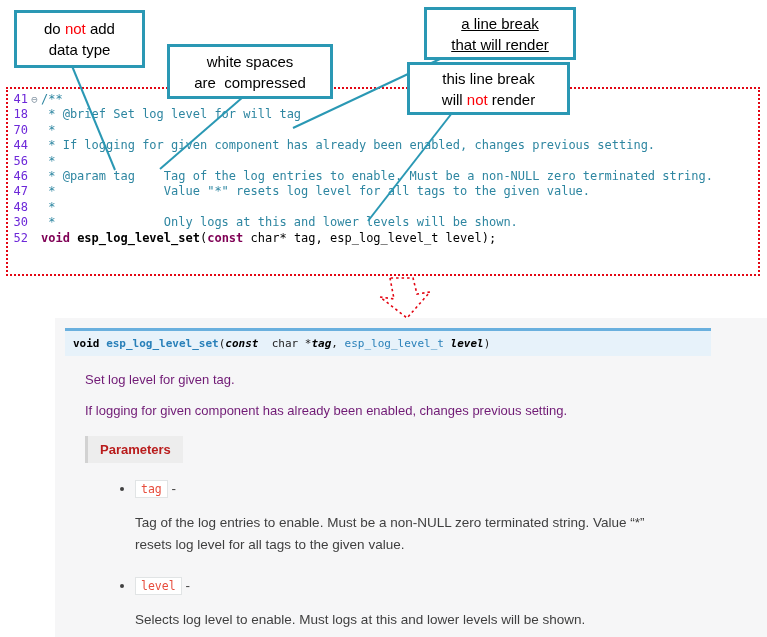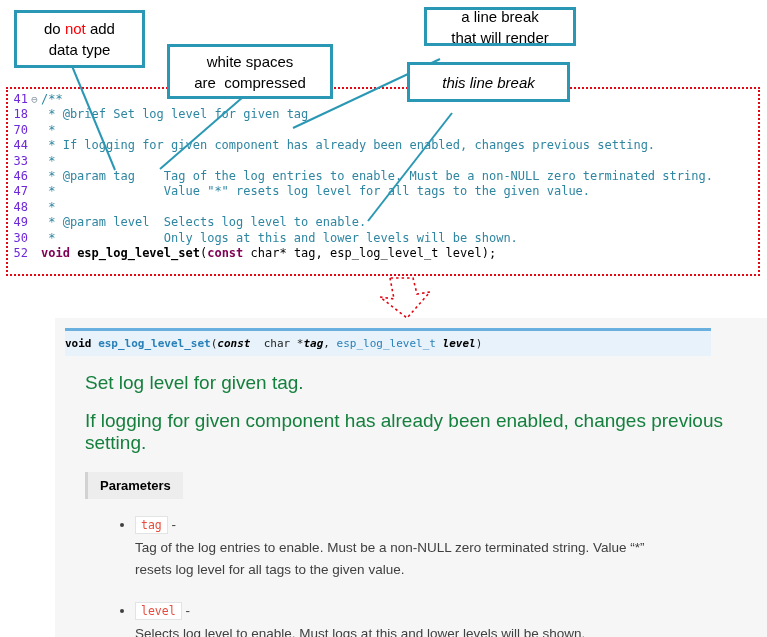--- a/index.html
+++ b/index.html
@@ -26,35 +26,35 @@
   .fold { display:inline-block; width:13px; text-align:center; color:#8a9aa8; font-size:11px; }
   .cmt  { color:#2e86a1; }
   .kw   { color:#7f0055; font-weight:bold; }
   .fname{ color:#000; font-weight:bold; }
   .plain{ color:#000; }
 
   
   .docpanel { position:absolute; left:55px; top:318px; width:712px; height:319px; background:#f6f6f7;
               z-index:1; color:#404040; }
   .sig { margin:10px 0 0 10px; width:646px; background:#e7f2fa; border-top:3px solid #6ab0de;
-         padding:6px 0; font-family:"DejaVu Sans Mono",monospace; font-size:11px; color:#222;
+         padding:6px 8px; font-family:"DejaVu Sans Mono",monospace; font-size:11px; color:#222;
          white-space:pre; }
   .sig .b    { font-weight:bold; color:#000; }
   .sig .name { font-weight:bold; color:#2980b9; }
   .sig .it   { font-style:italic; font-weight:bold; color:#000; }
   .sig .typelink { color:#2980b9; cursor:pointer; }
-  .docp { margin:16px 0 0 30px; font-size:19px; color:#15803d; }
+  .docp { margin:16px 0 0 30px; font-size:13px; color:#701a75; }
   .paramsbox { display:inline-block; margin:18px 0 0 30px; background:#ededed; border-left:3px solid #d2d2d2;
-               padding:6px 12px; font-size:13px; font-weight:bold; color:#000000; }
+               padding:6px 12px; font-size:13px; font-weight:bold; color:#b91c1c; }
   .plist { margin:18px 0 0 64px; padding-left:16px; list-style:disc; }
   .plist li { margin-bottom:22px; font-size:13.5px; color:#404040; }
   .chip { font-family:"DejaVu Sans Mono",monospace; font-size:11.5px; color:#e74c3c; background:#fff;
           border:1px solid #e1e4e5; padding:1px 5px; }
   .dash { white-space:pre; }
-  .pdesc { margin-top:5px; width:548px; line-height:1.62; }
+  .pdesc { margin-top:16px; width:548px; line-height:1.62; }
 </style>
 </head>
 <body>
 
 <div class="canvas">
 
   <svg class="overlay" width="767" height="637" viewBox="0 0 767 637">
     <line x1="72" y1="66" x2="115" y2="170" stroke="#2a98b4" stroke-width="2"></line>
     <line x1="243" y1="97" x2="160" y2="169" stroke="#2a98b4" stroke-width="2"></line>
     <line x1="440" y1="59" x2="293" y2="128" stroke="#2a98b4" stroke-width="2"></line>
@@ -65,39 +65,39 @@
   <div class="callout" style="left:167px;top:44px;width:166px;height:55px;">
     <div class="t">white spaces</div>
     <div class="t">are  compressed</div>
   </div>
 
   <div class="callout" style="left:14px;top:10px;width:131px;height:58px;">
     <div class="t"><span>do </span><span class="red">not</span><span> add</span></div>
     <div class="t">data type</div>
   </div>
 
-  <div class="callout" style="left:424px;top:7px;width:152px;height:39px;">
+  <div class="callout" style="left:424px;top:7px;width:152px;height:53px;text-decoration:underline;">
     <div class="t">a line break</div>
     <div class="t">that will render</div>
   </div>
 
-  <div class="callout" style="left:407px;top:62px;width:163px;height:40px;font-style:italic;">
+  <div class="callout" style="left:407px;top:62px;width:163px;height:53px;">
     <div class="t">this line break</div>
+    <div class="t"><span>will </span><span class="red">not</span><span> render</span></div>
   </div>
 
   <div class="codebox">
     <div class="code-line"><span class="ln">41</span><span class="fold">⊖</span><span class="cmt">/**</span></div>
-    <div class="code-line"><span class="ln">18</span><span class="fold"></span><span class="cmt"> * @brief Set log level for given tag</span></div>
+    <div class="code-line"><span class="ln">18</span><span class="fold"></span><span class="cmt"> * @brief Set log level for will tag</span></div>
     <div class="code-line"><span class="ln">70</span><span class="fold"></span><span class="cmt"> *</span></div>
     <div class="code-line"><span class="ln">44</span><span class="fold"></span><span class="cmt"> * If logging for given component has already been enabled, changes previous setting.</span></div>
-    <div class="code-line"><span class="ln">33</span><span class="fold"></span><span class="cmt"> *</span></div>
+    <div class="code-line"><span class="ln">56</span><span class="fold"></span><span class="cmt"> *</span></div>
     <div class="code-line"><span class="ln">46</span><span class="fold"></span><span class="cmt"> * @param tag    Tag of the log entries to enable. Must be a non-NULL zero terminated string.</span></div>
     <div class="code-line"><span class="ln">47</span><span class="fold"></span><span class="cmt"> *               Value "*" resets log level for all tags to the given value.</span></div>
     <div class="code-line"><span class="ln">48</span><span class="fold"></span><span class="cmt"> *</span></div>
-    <div class="code-line"><span class="ln">49</span><span class="fold"></span><span class="cmt"> * @param level  Selects log level to enable.</span></div>
     <div class="code-line"><span class="ln">30</span><span class="fold"></span><span class="cmt"> *               Only logs at this and lower levels will be shown.</span></div>
     <div class="code-line"><span class="ln">52</span><span class="fold"></span><span class="kw">void </span><span class="fname">esp_log_level_set</span><span class="plain">(</span><span class="kw">const</span><span class="plain"> char* tag, esp_log_level_t level);</span></div>
   </div>
 
   <div class="docpanel">
     <div class="sig"><span class="b">void </span><span class="name">esp_log_level_set</span><span>(</span><span class="it">const</span><span>  char *</span><span class="it">tag</span><span>, </span><span class="typelink">esp_log_level_t</span><span> </span><span class="it">level</span><span>)</span></div>
 
     <p class="docp">Set log level for given tag.</p>
     <p class="docp">If logging for given component has already been enabled, changes previous setting.</p>
 

